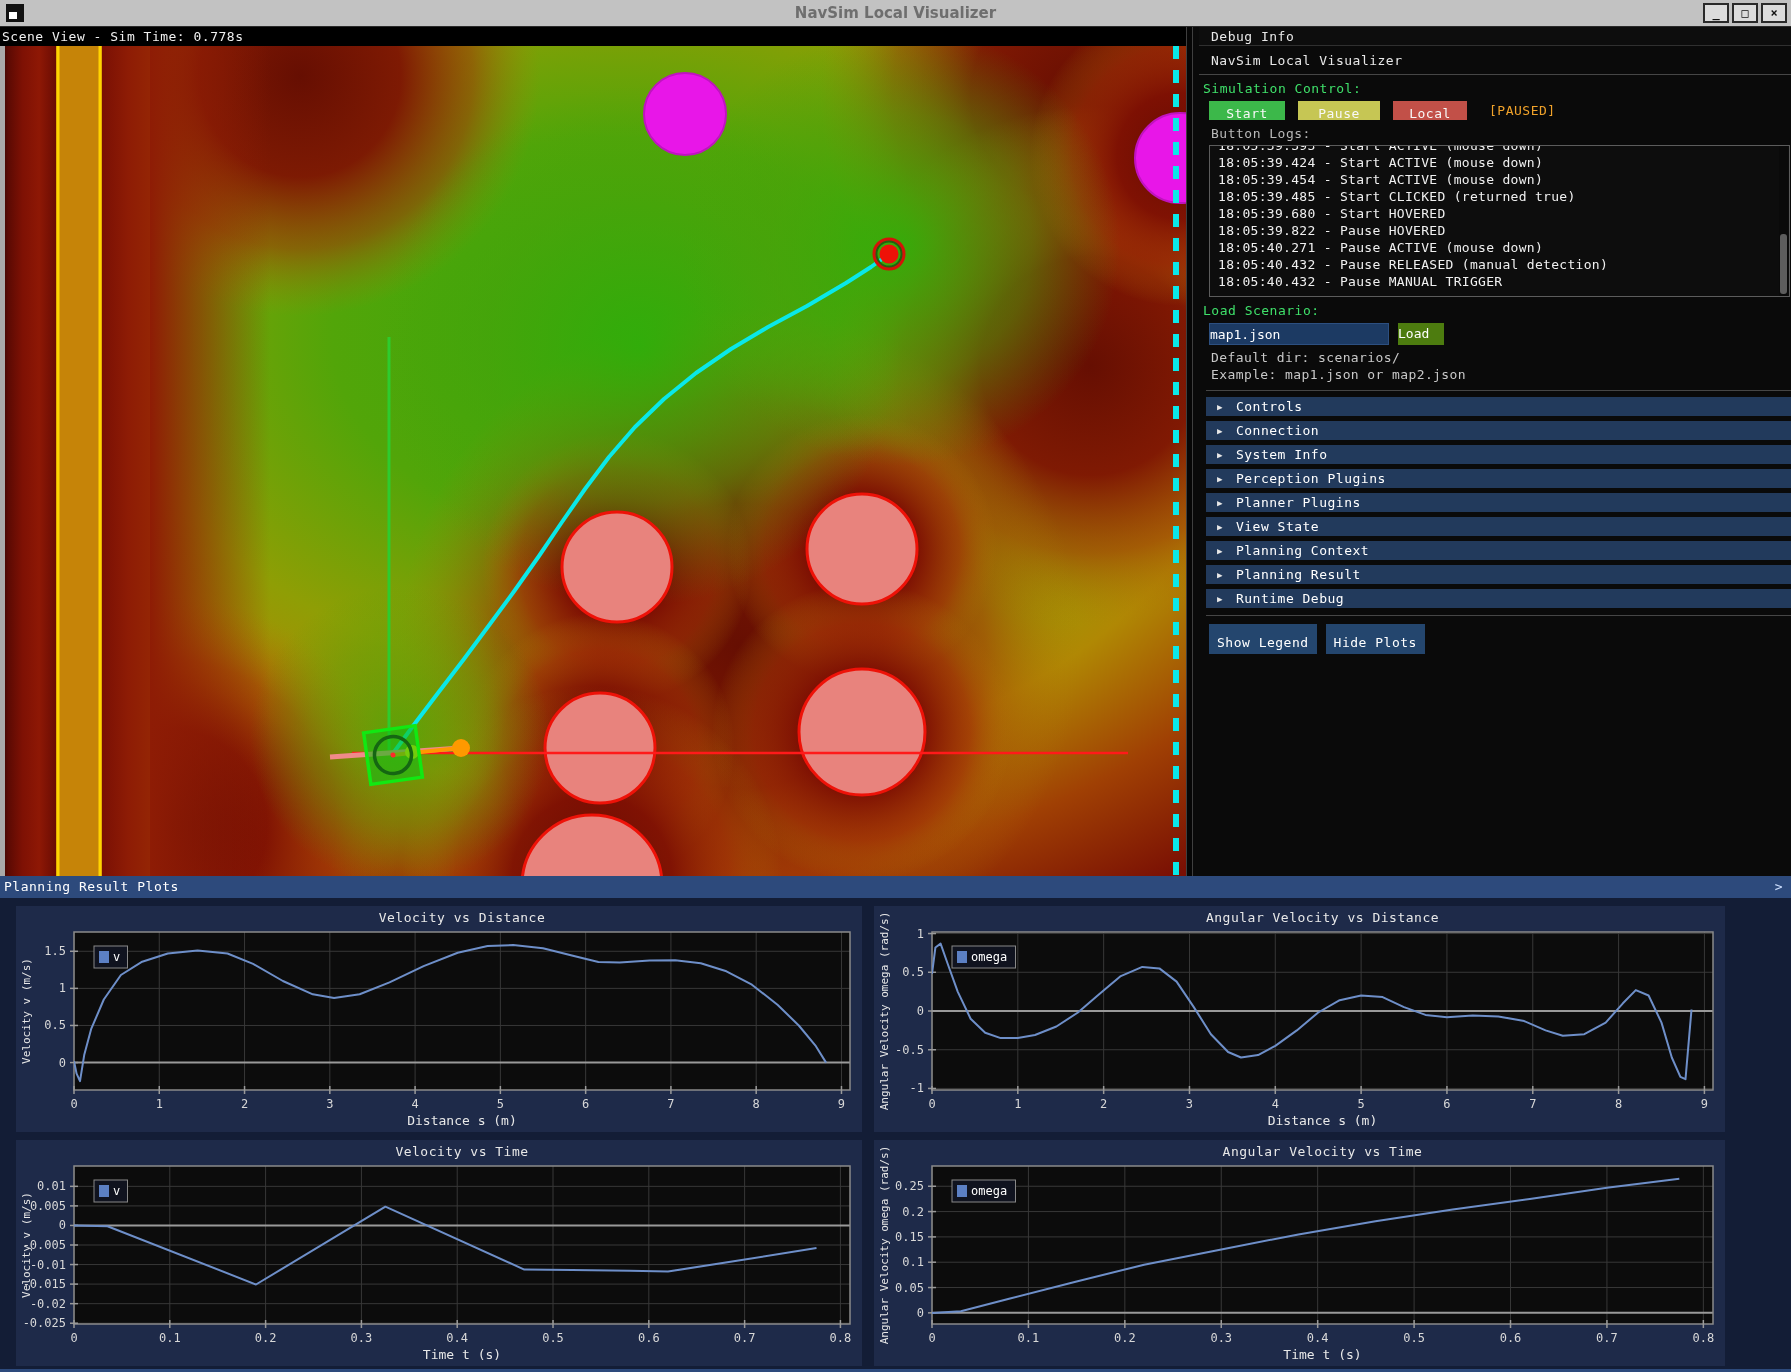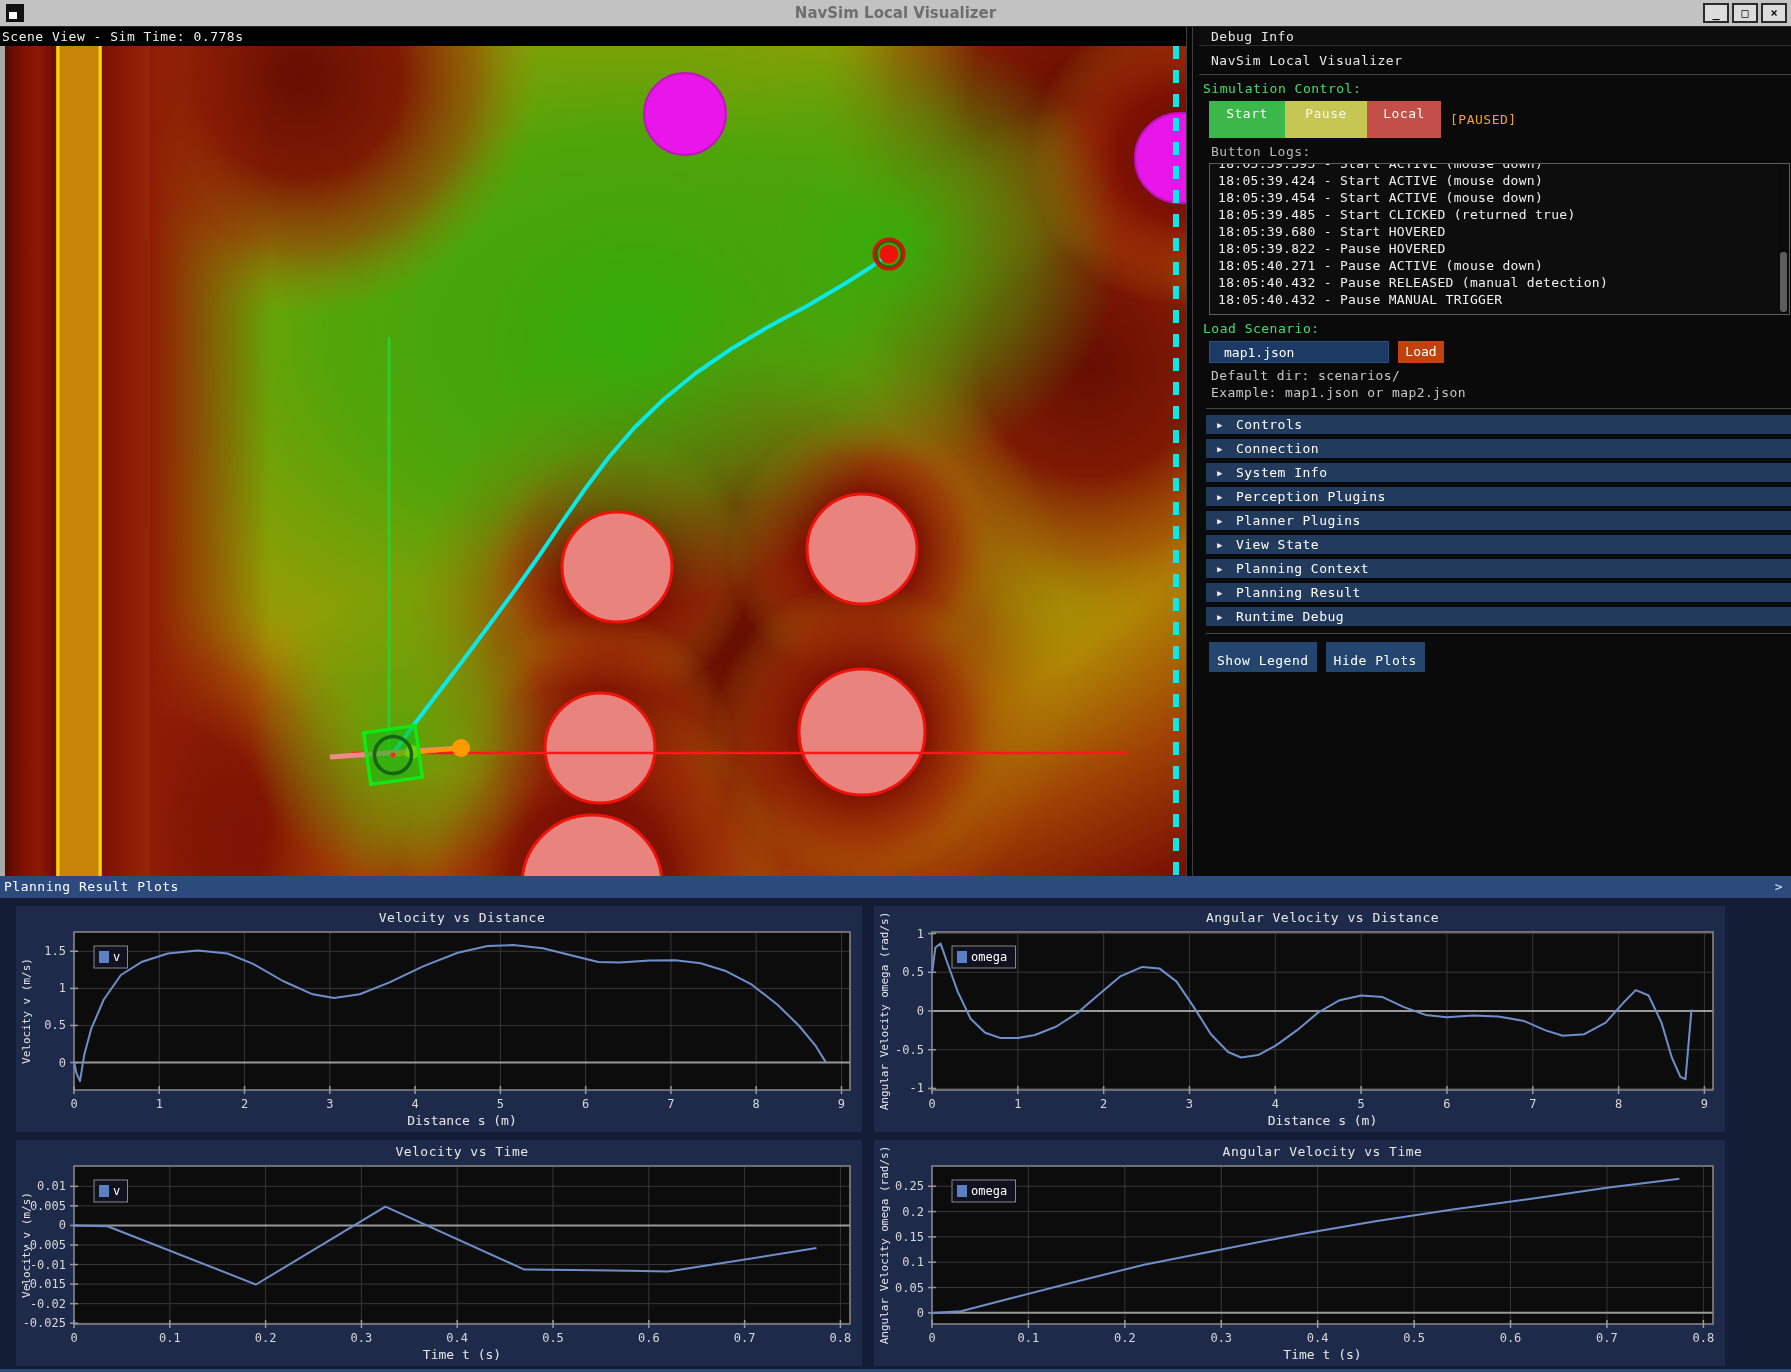--- a/index.html
+++ b/index.html
@@ -30,39 +30,39 @@
 
   
   #panel { left:1199px; top:27px; width:598px; height:849px; background:#0a0a0a; color:#e8e8e8; }
   #panel-titlebar { left:0; top:0; width:100%; height:19px; background:#0d0d0d;
                     border-bottom:1px solid #303030; font-size:13px; line-height:19px;
                     padding-left:12px; letter-spacing:.5px; }
   #app-name { padding:7px 0 6px 12px; font-size:13px; letter-spacing:.5px;
               border-bottom:1px solid #464646; }
   .green-label { color:#3fe06a; font-size:13px; letter-spacing:.5px; margin:6px 0 5px 4px; }
   #sim-buttons { margin:2px 0 6px 10px; display:flex; align-items:center; }
-  .sim-btn { height:37px; line-height:25px; text-align:center; font-size:13px; color:#f8f8f8;
-             letter-spacing:.5px; margin-right:0; }
+  .sim-btn { height:19px; line-height:25px; text-align:center; font-size:13px; color:#f8f8f8;
+             letter-spacing:.5px; margin-right:13px; }
   #btn-start { width:76px; background:#3cb84a; }
   #btn-pause { width:82px; background:#c6c654; }
   #btn-reset { width:74px; background:#c25048; }
   #paused-label { color:#f0a22a; font-size:13px; margin-left:9px; letter-spacing:.5px; }
   #logs-label { color:#b8b8b8; font-size:13px; margin:4px 0 4px 12px; letter-spacing:.5px; }
   #log-box { position:relative; margin-left:10px; width:581px; height:152px;
              border:1px solid #5c5c5c; background:#0d0d0d; overflow:hidden; }
   #log-lines { padding:0 0 0 8px; margin-top:-9px; }
   .log-line { font-size:13px; line-height:17px; color:#f0f0f0; white-space:nowrap; letter-spacing:.3px; }
   #log-scrollbar { position:absolute; right:1px; top:0; width:9px; height:100%; background:#0a0a0a; }
   #log-thumb { position:absolute; right:1px; top:88px; width:7px; height:60px;
                background:#5d5d5d; border-radius:3px; }
   #load-row { margin:3px 0 4px 10px; display:flex; }
   #scenario-input { width:180px; height:22px; background:#1c3a63; border:1px solid #2c4f80;
-                    color:#fff; font-family:inherit; font-size:13px; padding-left:14px; }
-  #load-btn { width:46px; height:22px; margin-left:9px; background:#c2410c; color:#fff;
-              font-size:13px; text-align:center; line-height:22px; }
+                    color:#fff; font-family:inherit; font-size:13px; padding-left:0; }
+  #load-btn { width:46px; height:22px; margin-left:9px; background:#4d7c0f; color:#fff;
+              font-size:13px; line-height:22px; }
   .dim-line { color:#c8c8c8; font-size:13px; line-height:17px; margin-left:12px; letter-spacing:.4px; }
   .hr { height:1px; background:#464646; margin:7px 0 6px 7px; }
   .section-bar { display:flex; align-items:center; height:19px; background:#223a5c;
                  margin:0 0 5px 7px; padding-left:11px; color:#fff; font-size:13px;
                  letter-spacing:.5px; }
   .section-bar .tri { font-size:9px; color:#e8e8e8; margin-right:13px; }
   #footer-btns { margin:8px 0 0 10px; display:flex; }
   .footer-btn { height:30px; line-height:21px; background:#24466e; color:#fff; font-size:13px;
                 padding:8px 8px; margin-right:9px; letter-spacing:.5px; }
 

